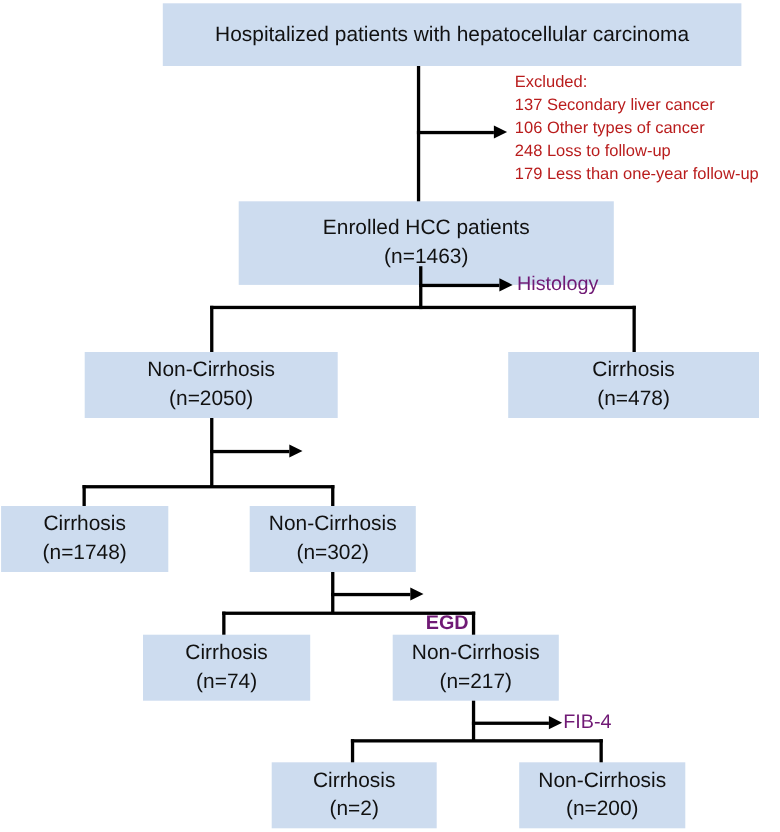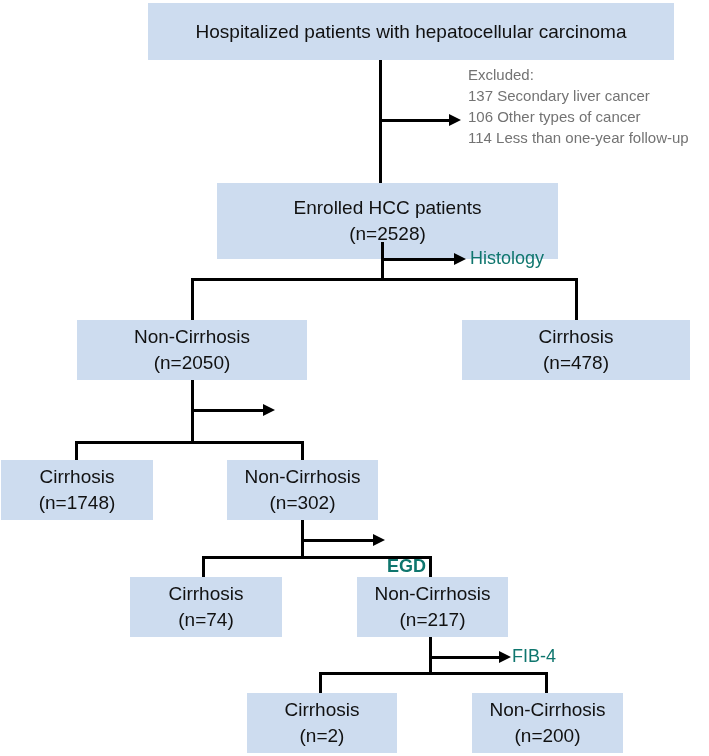--- a/index.html
+++ b/index.html
@@ -25,39 +25,39 @@
   }
   .vline,.hline{position:absolute;background:var(--line,#000);}
   .arrow-e{
     position:absolute;width:0;height:0;
     border-top:6px solid transparent;
     border-bottom:6px solid transparent;
     border-left:12px solid var(--line,#000);
   }
   .label{
     position:absolute;font-size:18px;line-height:21px;
-    white-space:nowrap;color:#0f766e;
+    white-space:nowrap;color:#701a75;
   }
   .excluded{
     position:absolute;left:468px;top:64px;width:240px;
-    font-size:15px;line-height:21px;color:#737373;
+    font-size:15px;line-height:21px;color:#b91c1c;
   }
 </style>
 </head>
 <body style="--box-fill: #cddcef; --line: #000000;">
 
 <div class="canvas">
 
   <div class="box" style="left:118px;top:3px;width:526px;height:57px;margin-left:30px;">
     <div>Hospitalized patients with hepatocellular carcinoma</div>
   </div>
 
   <div class="box" style="left:217px;top:183px;width:341px;height:76px;">
     <div>Enrolled HCC patients</div>
-    <div>(n=2528)</div>
+    <div>(n=1463)</div>
   </div>
 
   <div class="box" style="left:77px;top:320px;width:230px;height:60px;">
     <div>Non-Cirrhosis</div>
     <div>(n=2050)</div>
   </div>
 
   <div class="box" style="left:462px;top:320px;width:228px;height:60px;">
     <div>Cirrhosis</div>
     <div>(n=478)</div>
@@ -131,20 +131,21 @@
   <div class="arrow-e" style="left:499px;top:651px;"></div>
 
   <div class="hline" style="left:319px;top:672px;width:229px;height:3px;"></div>
   <div class="vline" style="left:319px;top:672px;width:3px;height:21px;"></div>
   <div class="vline" style="left:545px;top:672px;width:3px;height:21px;"></div>
 
   <div class="excluded">
     <div>Excluded:</div>
     <div>137 Secondary liver cancer</div>
     <div>106 Other types of cancer</div>
-    <div>114 Less than one-year follow-up</div>
+    <div>248 Loss to follow-up</div>
+    <div>179 Less than one-year follow-up</div>
   </div>
 
   <div class="label" style="left:470px;top:248px;">Histology</div>
   <div class="label" style="left:387px;top:556px;font-weight:bold;">EGD</div>
   <div class="label" style="left:512px;top:646px;">FIB-4</div>
 
 </div>
 
 </body></html>

